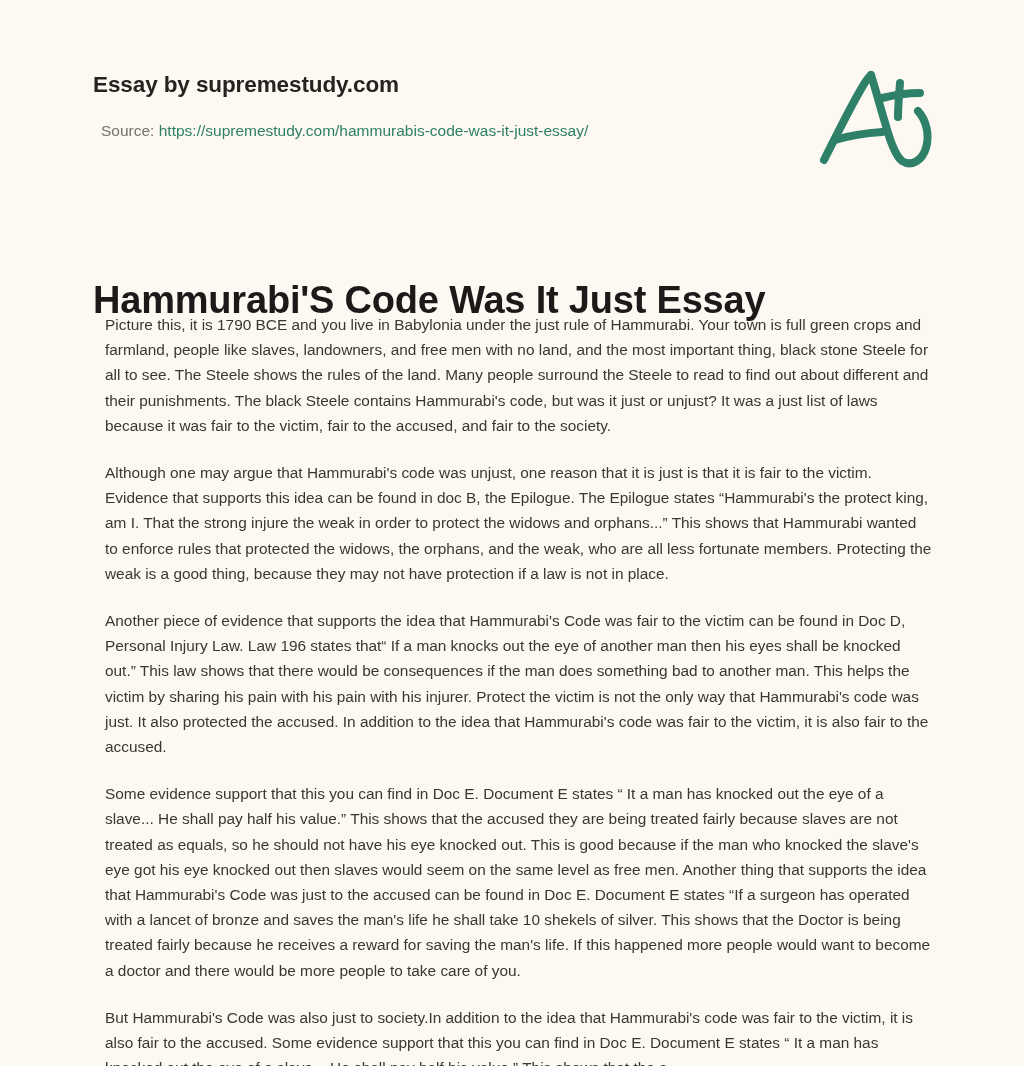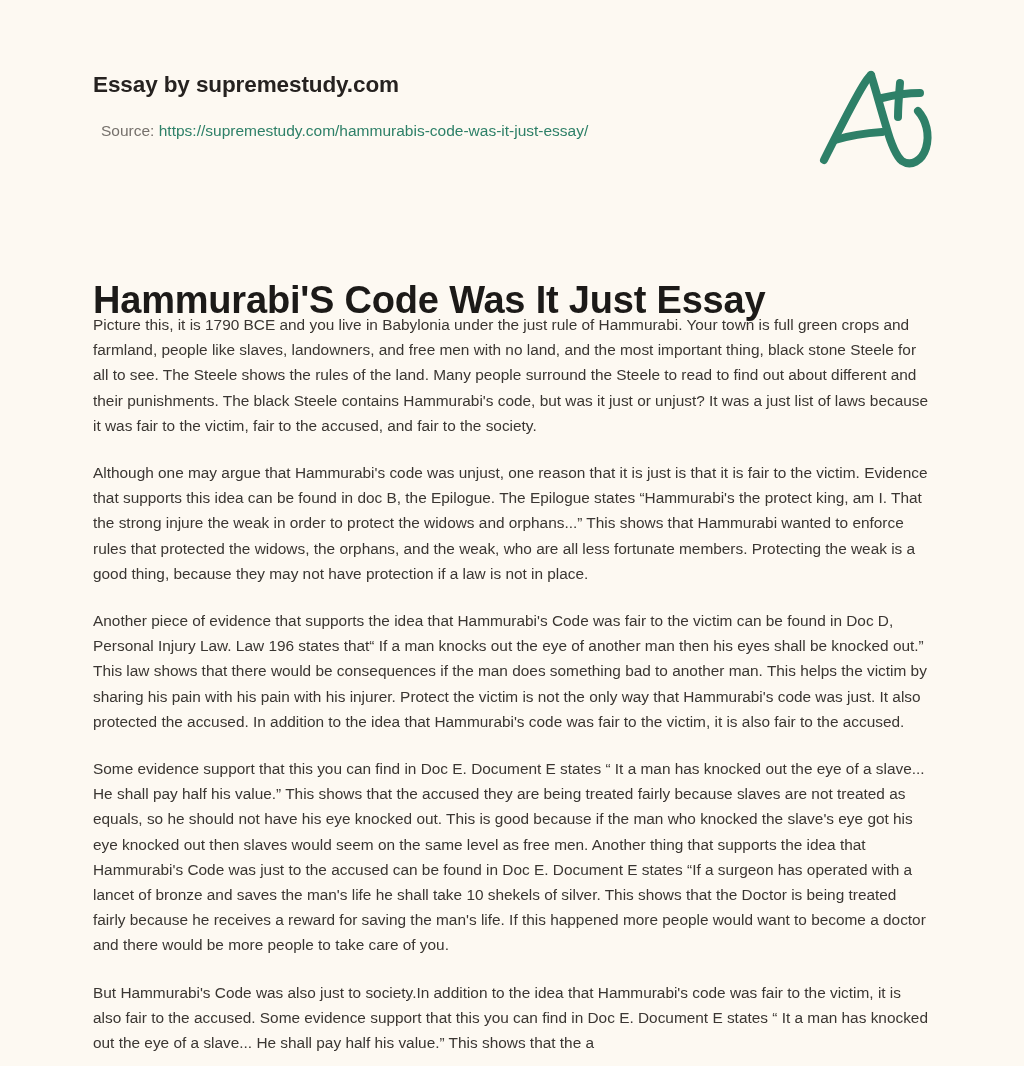--- a/index.html
+++ b/index.html
@@ -91,21 +91,21 @@
   }
 
   
   .article {
     position: absolute;
     left: 93px;
     top: 312px;
     width: 840px;
   }
   .article p {
-    margin: 0 0 22px 0;
+    margin: 0 0 22px 12px;
     font-family: "Liberation Sans", sans-serif;
     font-size: 15.4px;
     line-height: 25.2px;
     color: #3a3632;
     text-align: left;
   }
   .article p:last-child {
     margin-bottom: 0;
   }
 </style>

